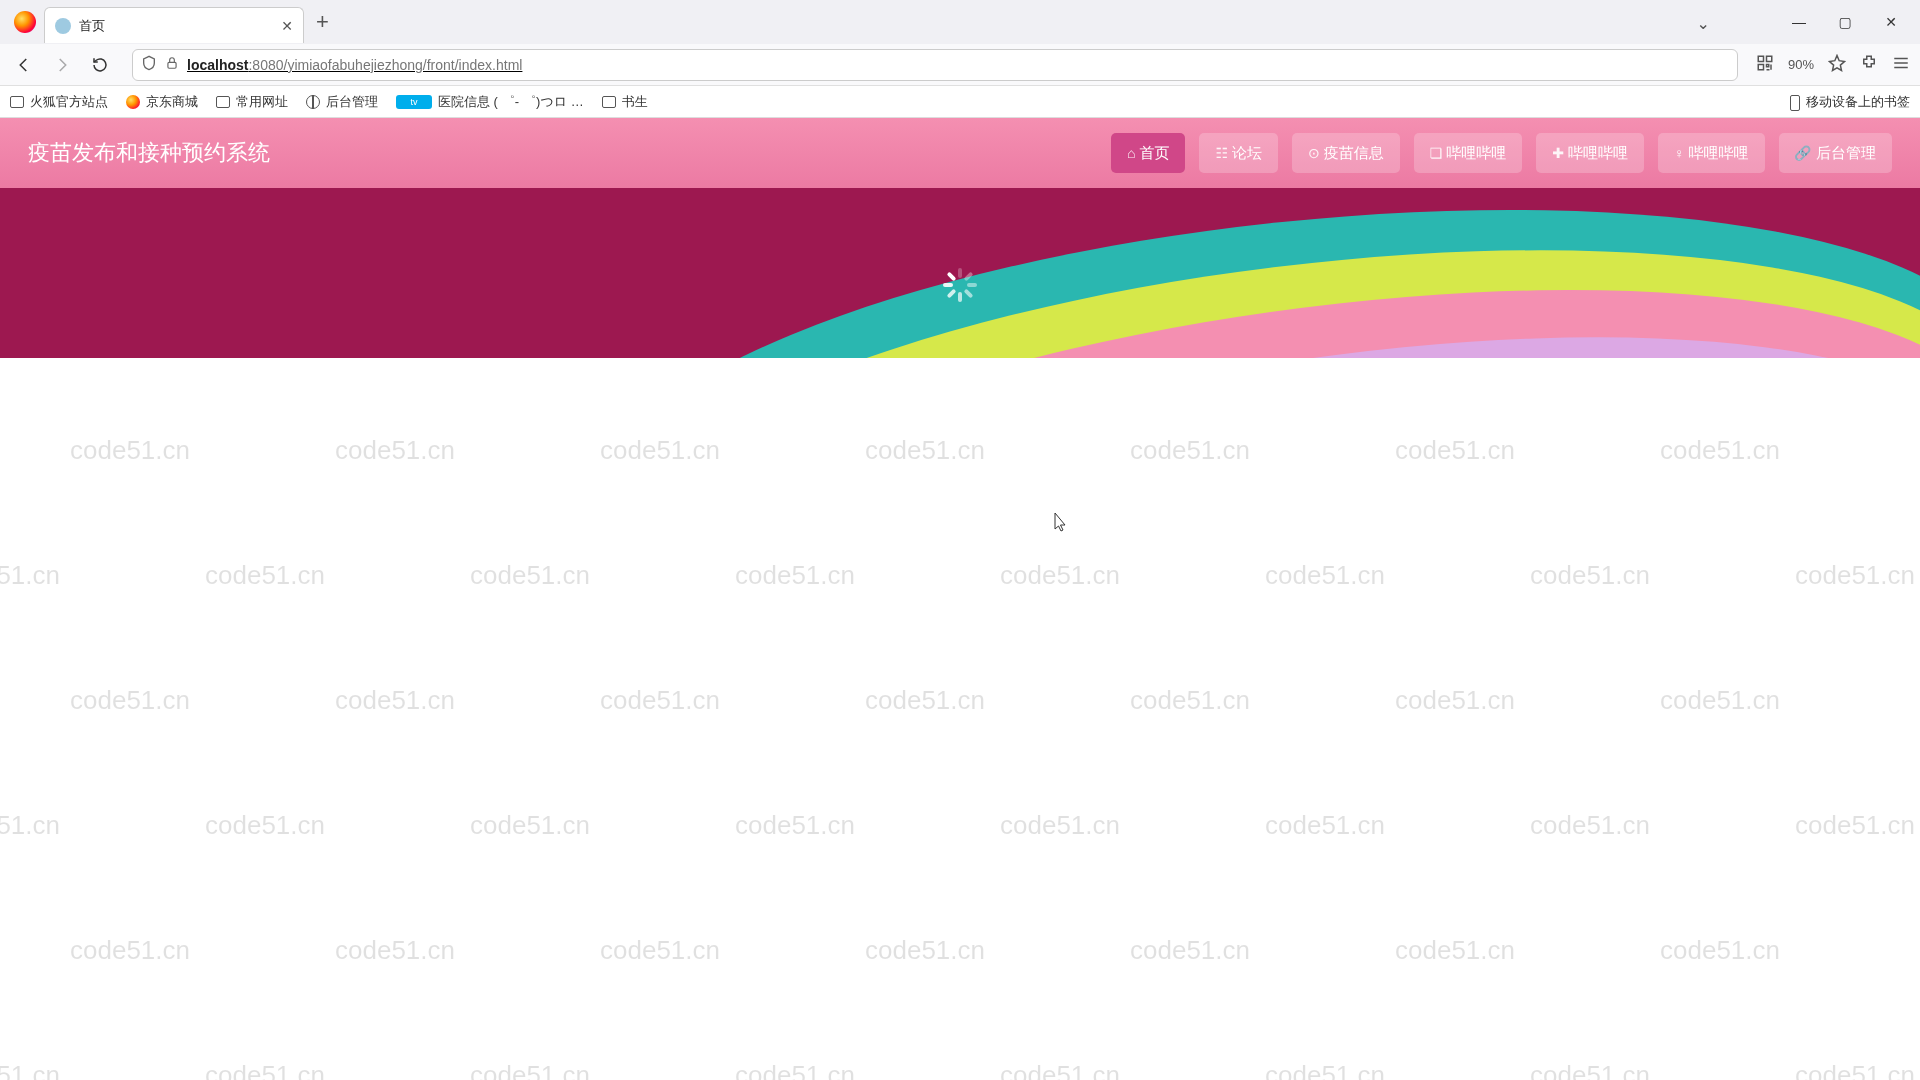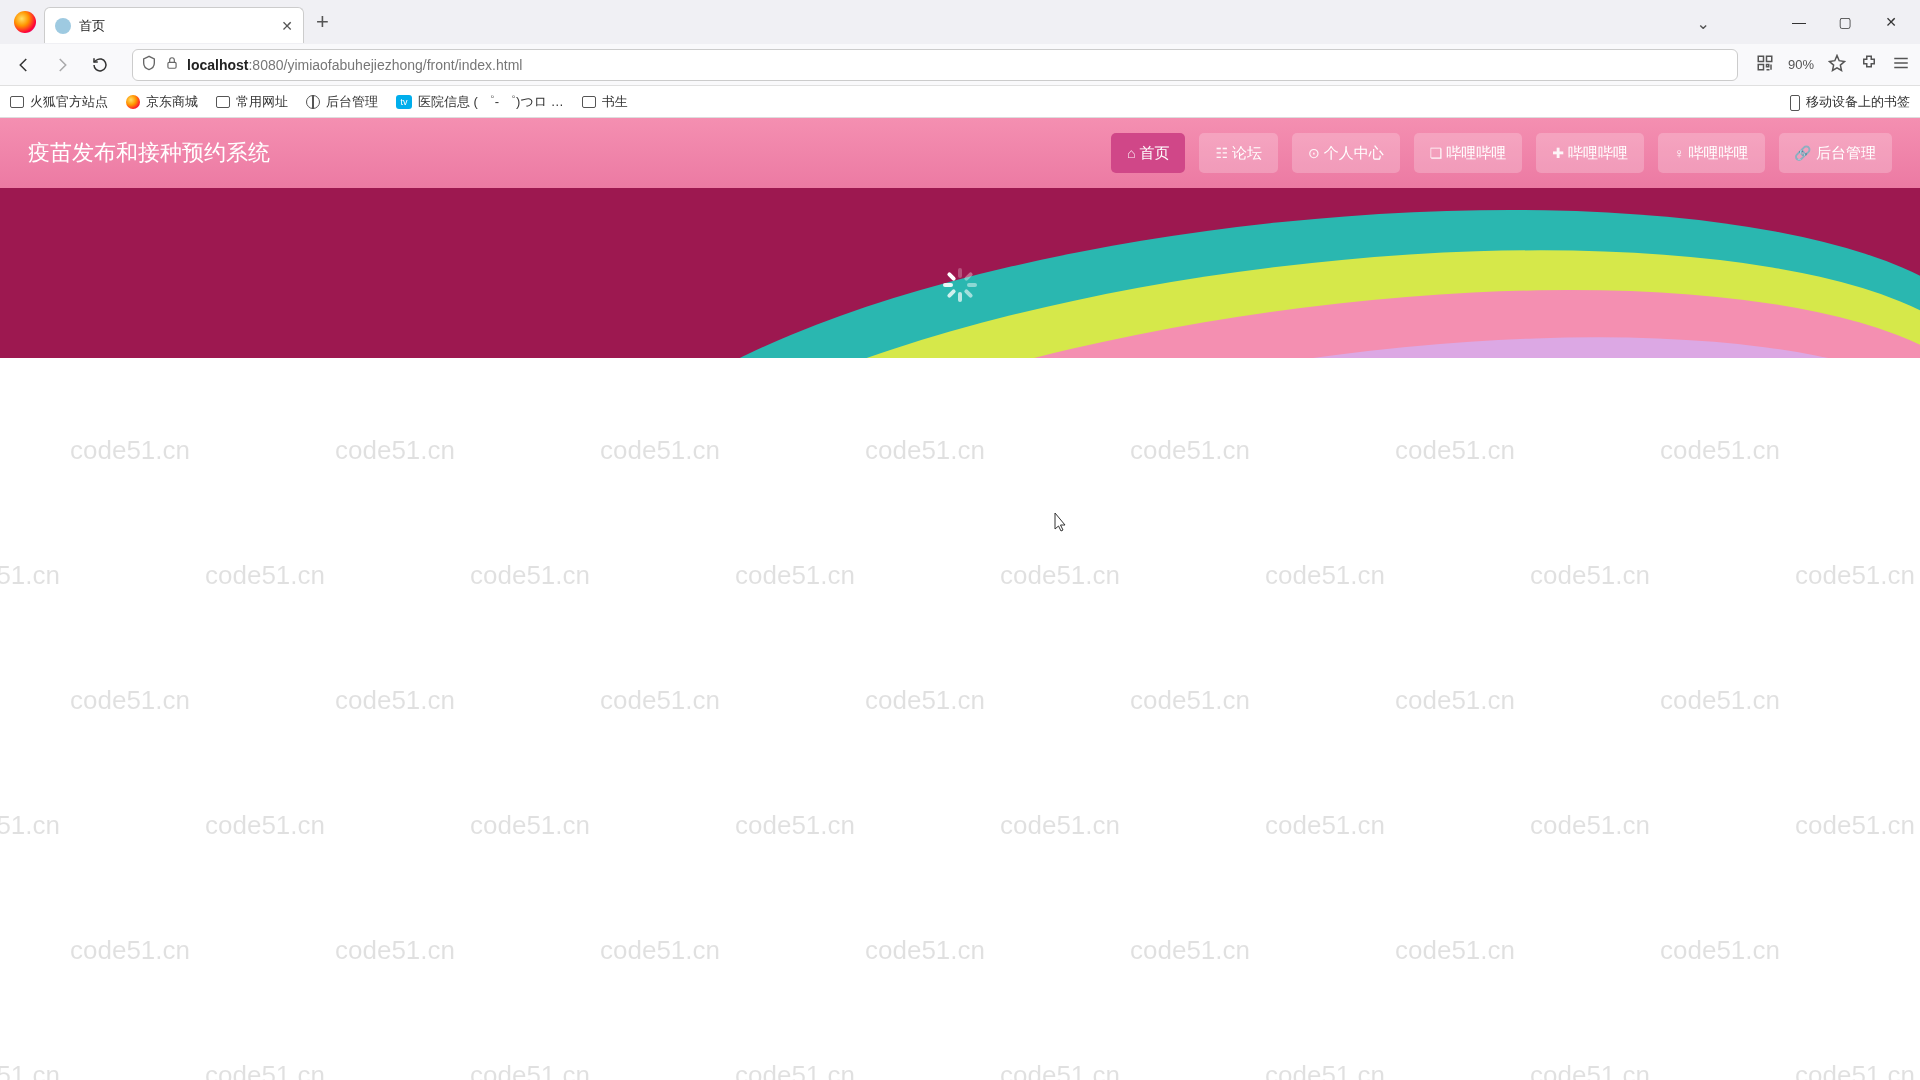--- a/index.html
+++ b/index.html
@@ -19,36 +19,36 @@
 .newtab { margin-left: 12px; color: #555; font-size: 22px; cursor: pointer; line-height: 1; }
 .window-controls { position: absolute; right: 6px; top: 0; height: 44px; display: flex; align-items: center; gap: 0; }
 .window-controls .btn { width: 46px; height: 44px; display: flex; align-items: center; justify-content: center; color: #333; font-size: 14px; }
 .dropdown-carat { position: absolute; right: 210px; top: 14px; color: #555; }
 
 
 .addr-row { height: 42px; background: #f9f9fb; border-bottom: 1px solid #e0e0e0; display: flex; align-items: center; padding: 0 10px; gap: 10px; position: relative; z-index: 2; }
 .nav-btn { width: 28px; height: 28px; display: flex; align-items: center; justify-content: center; color: #444; border-radius: 4px; }
 .nav-btn svg { width: 18px; height: 18px; }
 .disabled { opacity: .4; }
-.urlbar { flex: 1; height: 32px; background: #fff; border: 1px solid #ccc; border-radius: 6px; display: flex; align-items: center; padding: 0 8px; gap: 8px; margin: 8px 8px; }
+.urlbar { flex: 1; height: 32px; background: #fff; border: 1px solid #ccc; border-radius: 6px; display: flex; align-items: center; padding: 0 8px; gap: 8px; margin: 8px 8px; text-decoration: underline; }
 .urlbar .lock { color: #666; }
 .urlbar .urltext { font-size: 14px; color: #222; }
 .urlbar .urltext .host { font-weight: 600; }
 .urlbar .urltext .path { color: #777; }
 .right-icons { display: flex; align-items: center; gap: 14px; color: #555; font-size: 14px; }
 .zoom-label { font-size: 13px; }
 
 
 .bookmarks { height: 32px; background: #fff; border-bottom: 1px solid #ddd; display: flex; align-items: center; padding: 0 10px; gap: 18px; font-size: 13px; color: #333; position: relative; z-index: 2; }
 .bookmarks .bm { display: flex; align-items: center; gap: 6px; }
 .bookmarks .folder-ic { width: 14px; height: 12px; border: 1.5px solid #555; border-radius: 2px; }
 .bookmarks .globe-ic { width: 14px; height: 14px; border: 1.5px solid #555; border-radius: 50%; position: relative; }
 .bookmarks .globe-ic::after { content: ""; position: absolute; left: 5px; top: -1px; width: 2px; height: 14px; background: #555; }
 .bookmarks .ff-ic { width: 14px; height: 14px; border-radius: 50%; background: radial-gradient(circle at 35% 35%, #ffe066, #ff9500 40%, #ff0039 80%); }
-.bookmarks .bili-ic { width: 16px; height: 14px; background: #00aeec; border-radius: 3px; display: flex; align-items: center; justify-content: center; color: #fff; font-size: 9px; }
+.bookmarks .bili-ic { width: 36px; height: 14px; background: #00aeec; border-radius: 3px; display: flex; align-items: center; justify-content: center; color: #fff; font-size: 9px; }
 .bookmarks .mobile-bm { margin-left: auto; display: flex; align-items: flex-end; gap: 6px; }
 .bookmarks .phone-ic { width: 10px; height: 16px; border: 1.5px solid #555; border-radius: 2px; }
 
 
 .page { position: relative; height: calc(1080px - 44px - 42px - 32px); }
 
 
 .site-nav { height: 70px; background: linear-gradient(180deg, #f48fb1 0%, #ec7aa3 100%); display: flex; align-items: center; padding: 0 28px; position: relative; z-index: 3; }
 .site-title { color: #fff; font-size: 22px; }
 .nav-menu { margin-left: auto; display: flex; gap: 14px; }
@@ -264,21 +264,21 @@
         <div class="item active">
           <span class="nav-ic">⌂</span>
           <span>首页</span>
         </div>
         <div class="item">
           <span class="nav-ic">☷</span>
           <span>论坛</span>
         </div>
         <div class="item">
           <span class="nav-ic">⊙</span>
-          <span>个人中心</span>
+          <span>疫苗信息</span>
         </div>
         <div class="item">
           <span class="nav-ic">❏</span>
           <span>哔哩哔哩</span>
         </div>
         <div class="item">
           <span class="nav-ic">✚</span>
           <span>哔哩哔哩</span>
         </div>
         <div class="item">

